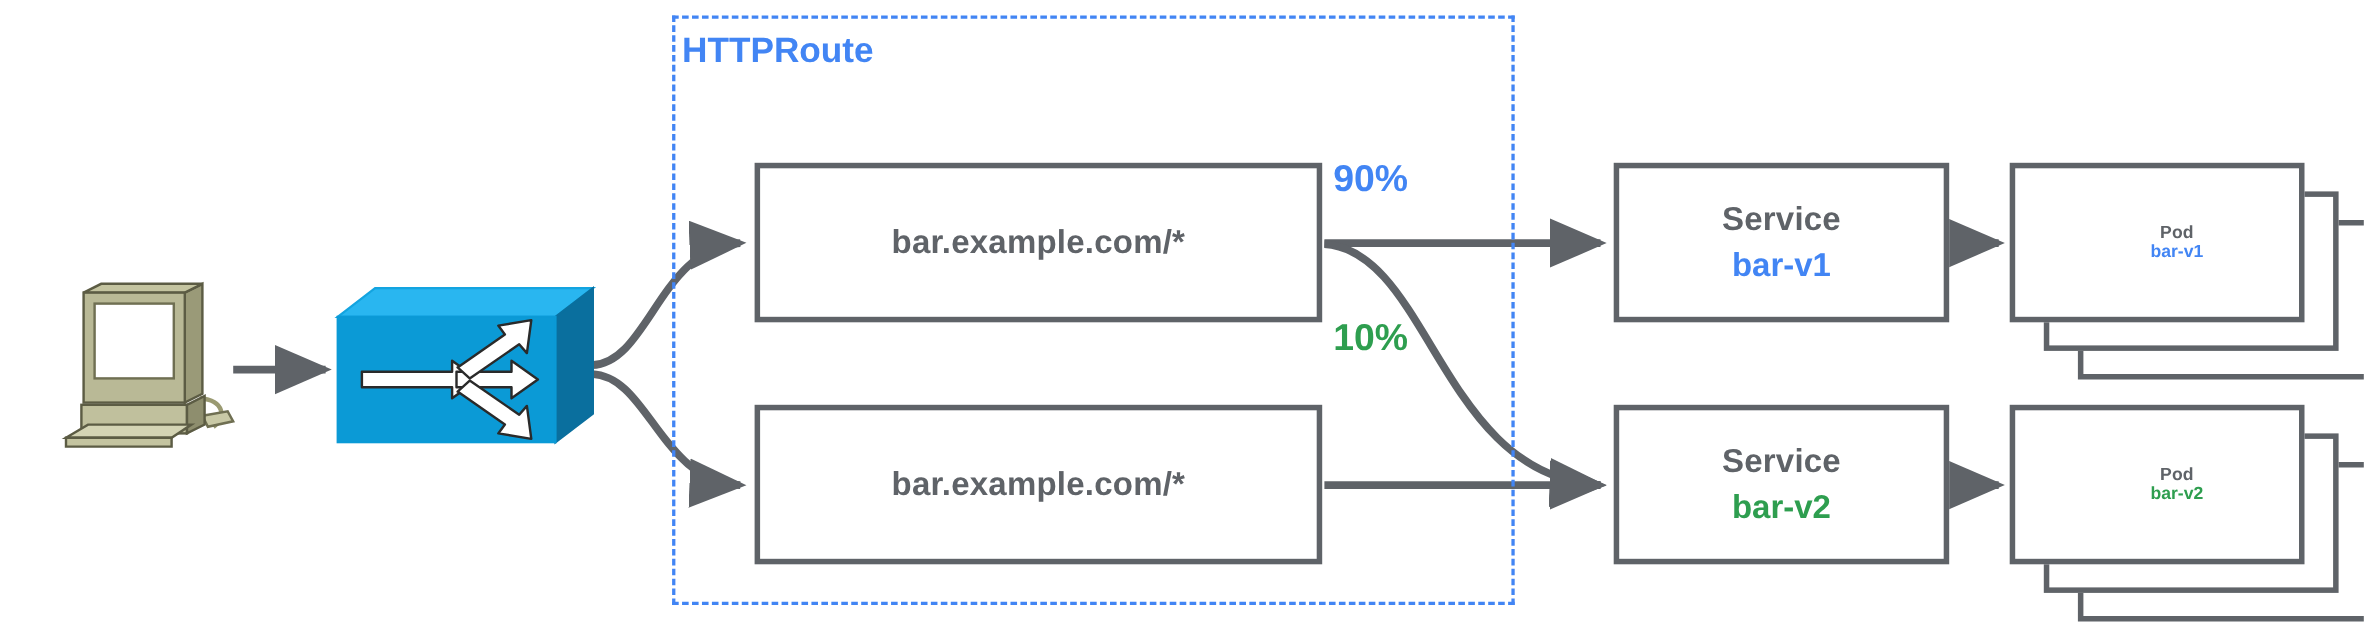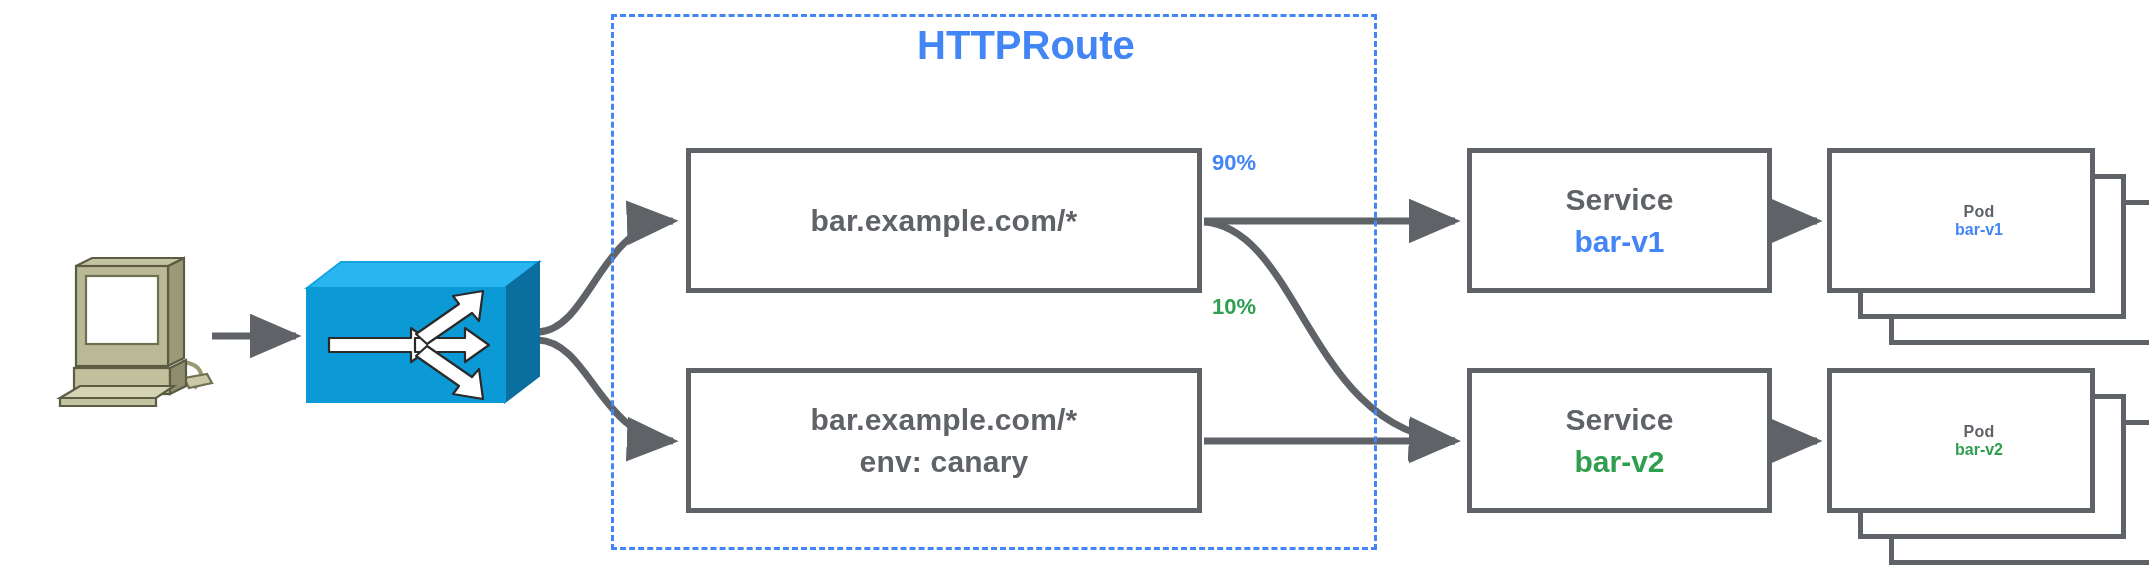--- a/index.html
+++ b/index.html
@@ -34,23 +34,23 @@
   }
 
   
   #route-box{
     left:611px;top:14px;
     width:766px;height:536px;
     border:3px dashed #4285F4;
     box-sizing:border-box;
   }
   #route-title{
-    left:643px;top:22px;width:766px;
-    text-align:center;
-    font-size:40px;
+    left:620px;top:22px;width:766px;
+    text-align:left;
+    font-size:32px;
     line-height:47px;
   }
 
   
   .node{
     box-sizing:border-box;
     border:5px solid #5f6368;
     background:#ffffff;
     display:flex;
     flex-direction:column;
@@ -82,22 +82,22 @@
     border:5px solid #5f6368;
     background:#ffffff;
     width:268px;height:145px;
   }
   .pod-stack .layer.back2{left:62px;top:52px;z-index:1;}
   .pod-stack .layer.back1{left:31px;top:26px;z-index:2;}
   .pod-stack .layer.front{left:0px;top:0px;z-index:3;
     display:flex;flex-direction:column;align-items:center;justify-content:center;padding-left:36px;}
 
   
-  #pct-90{left:1212px;top:143px;font-size:22px;line-height:40px;}
-  #pct-10{left:1212px;top:287px;font-size:22px;line-height:40px;}
+  #pct-90{left:1212px;top:143px;font-size:34px;line-height:40px;}
+  #pct-10{left:1212px;top:287px;font-size:34px;line-height:40px;}
 
   
   #wires{left:0;top:0;width:2149px;height:573px;pointer-events:none;}
 </style>
 </head>
 <body>
 
 <div id="stage">
 
   <svg class="abs" id="wires" viewBox="0 0 2149 573" xmlns="http://www.w3.org/2000/svg">
@@ -167,21 +167,20 @@
   <div class="abs" id="route-title">
     <div class="lbl-blue">HTTPRoute</div>
   </div>
 
   <div class="abs node" id="match-1">
     <div class="line lbl-gray">bar.example.com/*</div>
   </div>
 
   <div class="abs node" id="match-2">
     <div class="line lbl-gray">bar.example.com/*</div>
-    <div class="line lbl-gray">env: canary</div>
   </div>
 
   <div class="abs lbl-blue" id="pct-90">90%</div>
   <div class="abs lbl-green" id="pct-10">10%</div>
 
   <div class="abs node" id="svc-1">
     <div class="line lbl-gray">Service</div>
     <div class="line lbl-blue">bar-v1</div>
   </div>
 

